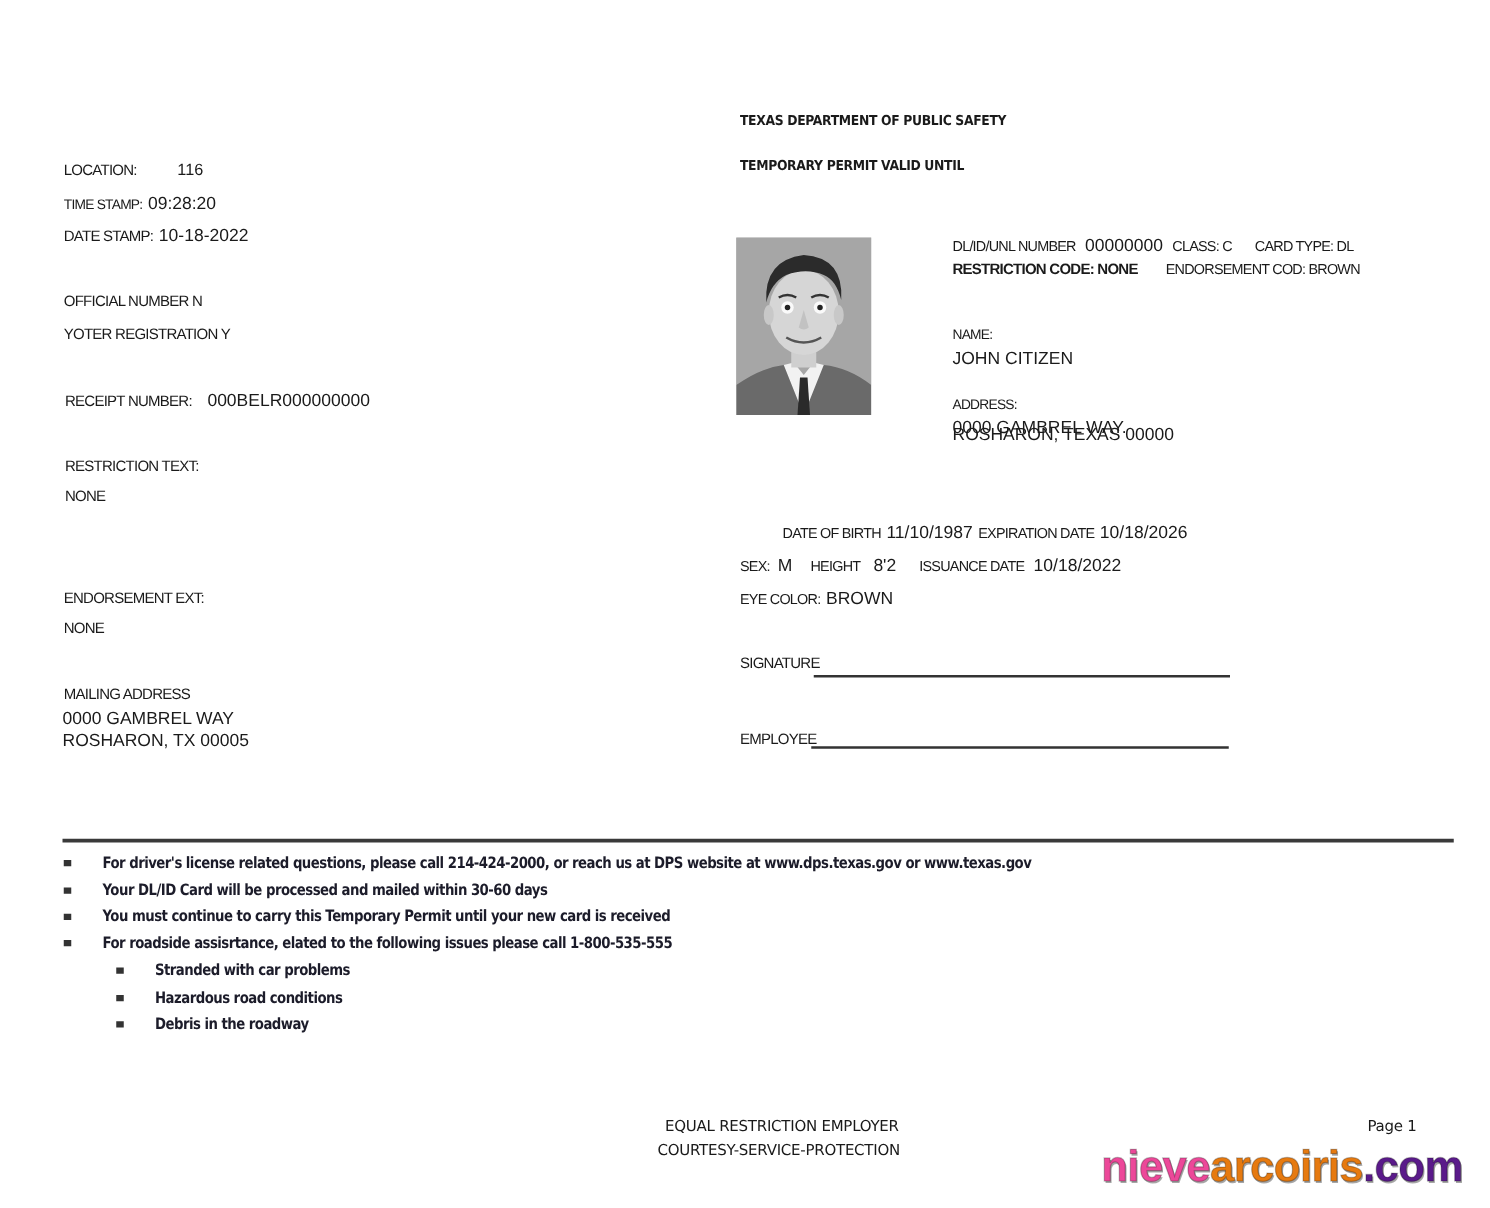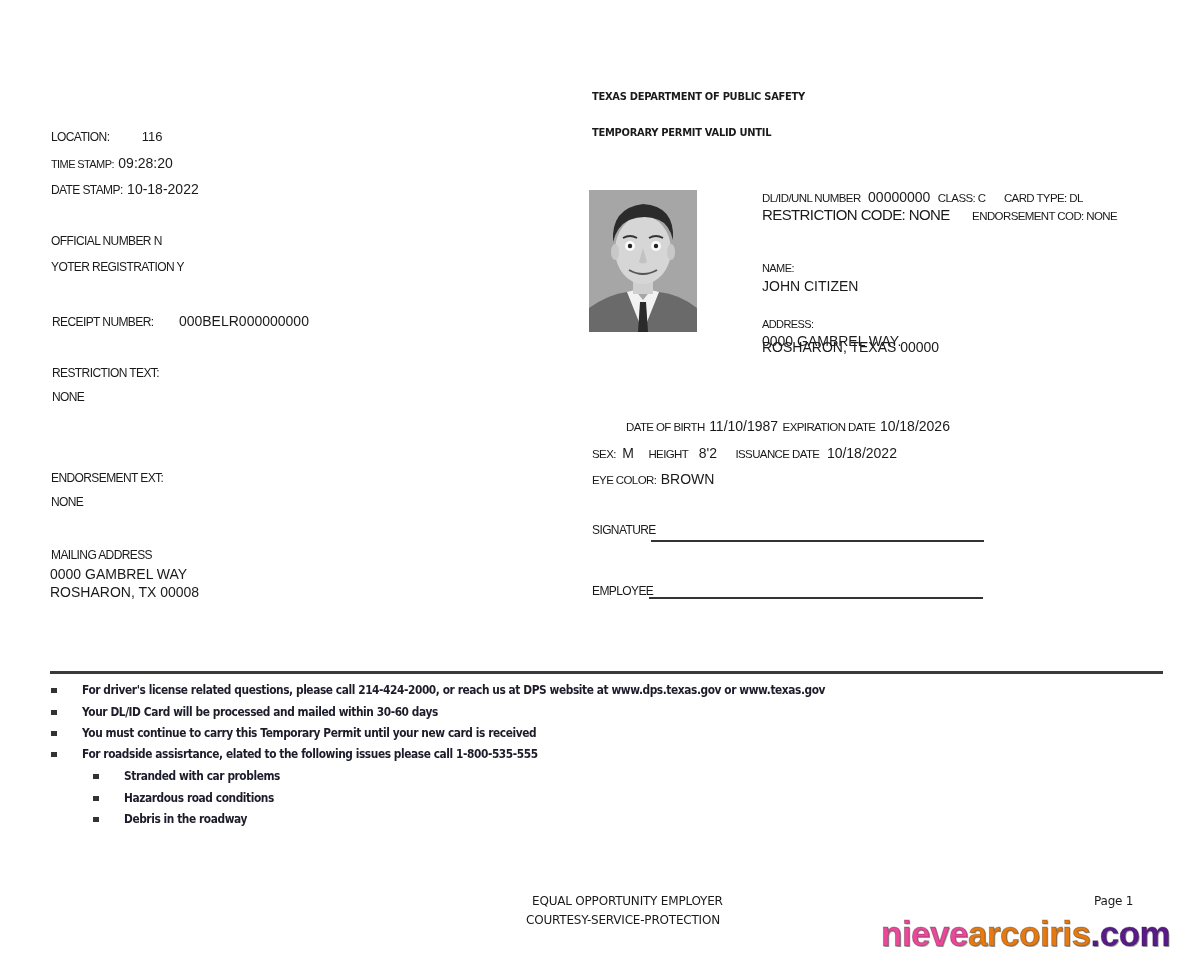--- a/index.html
+++ b/index.html
@@ -48,32 +48,32 @@
   </div>
   <div class="abs" style="left:51px; top:180px;">
     <span class="lbl">DATE STAMP:</span>
     <span class="val">10-18-2022</span>
   </div>
   <div class="abs lbl" style="left:51px; top:234px;">OFFICIAL NUMBER N</div>
   <div class="abs lbl" style="left:51px; top:260px;">YOTER REGISTRATION Y</div>
 
   <div class="abs" style="left:52px; top:312px;">
     <span class="lbl">RECEIPT NUMBER:</span>
-    <span class="val" style="margin-left:21px;">000BELR000000000</span>
+    <span class="val" style="margin-left:8px;">000BELR000000000</span>
   </div>
 
   <div class="abs lbl" style="left:52px; top:366px;">RESTRICTION TEXT:</div>
   <div class="abs lbl" style="left:52px; top:390px;">NONE</div>
 
   <div class="abs lbl" style="left:51px; top:471px;">ENDORSEMENT EXT:</div>
   <div class="abs lbl" style="left:51px; top:495px;">NONE</div>
 
   <div class="abs lbl" style="left:51px; top:548px;">MAILING ADDRESS</div>
   <div class="abs val" style="left:50px; top:566px;">0000 GAMBREL WAY</div>
-  <div class="abs val" style="left:50px; top:584px;">ROSHARON, TX 00008</div>
+  <div class="abs val" style="left:50px; top:584px;">ROSHARON, TX 00005</div>
 </div>
 
 <div class="photo">
   <svg width="108" height="142" viewBox="0 0 108 142">
     <rect width="108" height="142" fill="#a6a6a6"></rect>
 
     <path d="M0 118 Q20 104 38 102 L54 112 L70 102 Q90 104 108 118 L108 142 L0 142 Z" fill="#6a6a6a"></path>
 
     <path d="M38 102 L54 142 L70 102 L62 100 L54 110 L46 100 Z" fill="#f2f2f2"></path>
 
@@ -103,22 +103,22 @@
 </div>
 
 <div>
   <div class="abs" style="left:762px; top:188px;">
     <span class="lbl" style="font-size:11.5px;">DL/ID/UNL NUMBER</span>
     <span class="val" style="margin-left:3px;">00000000</span>
     <span class="lbl" style="font-size:11.5px; margin-left:3px;">CLASS: C</span>
     <span class="lbl" style="font-size:11.5px; margin-left:14px;margin-top:20px;">CARD TYPE: DL</span>
   </div>
   <div class="abs" style="left:762px; top:206px;">
-    <span class="lbl" style="font-size:15px;">RESTRICTION CODE: NONE</span>
-    <span class="lbl" style="font-size:11.5px; margin-left:18px;">ENDORSEMENT COD: NONE</span>
+    <span class="lbl" style="font-size:12px;font-weight:bold;">RESTRICTION CODE: NONE</span>
+    <span class="lbl" style="font-size:11.5px; margin-left:18px;">ENDORSEMENT COD: BROWN</span>
   </div>
 
   <div class="abs lbl" style="left:762px; top:262px; font-size:11px;">NAME:</div>
   <div class="abs val" style="left:762px; top:278px;">JOHN CITIZEN</div>
 
   <div class="abs lbl" style="left:762px; top:318px; font-size:11px;">ADDRESS:</div>
   <div class="abs val" style="left:762px; top:333px;">0000 GAMBREL WAY.</div>
   <div class="abs val" style="left:762px; top:339px;">ROSHARON, TEXAS 00000</div>
 
   <div class="abs" style="left:592px; top:417px;padding-left:34px;">
@@ -174,19 +174,19 @@
   <div class="notes-item" style="left:93px; top:790px;">
     <span class="bullet"></span>
     <span class="txt" style="margin-left:21px;">Hazardous road conditions</span>
   </div>
   <div class="notes-item" style="left:93px; top:811px;">
     <span class="bullet"></span>
     <span class="txt" style="margin-left:21px;">Debris in the roadway</span>
   </div>
 </div>
 
-<div class="abs foot" style="left:532px; top:894px;">EQUAL OPPORTUNITY EMPLOYER</div>
+<div class="abs foot" style="left:532px; top:894px;">EQUAL RESTRICTION EMPLOYER</div>
 <div class="abs foot" style="left:526px; top:913px;">COURTESY-SERVICE-PROTECTION</div>
 <div class="abs foot" style="left:1094px; top:894px;">Page 1</div>
 
 <div class="watermark">
   <span class="wm1">nieve</span><span class="wm2">arcoiris</span><span class="wm3">.com</span>
 </div>
 
 </body></html>

